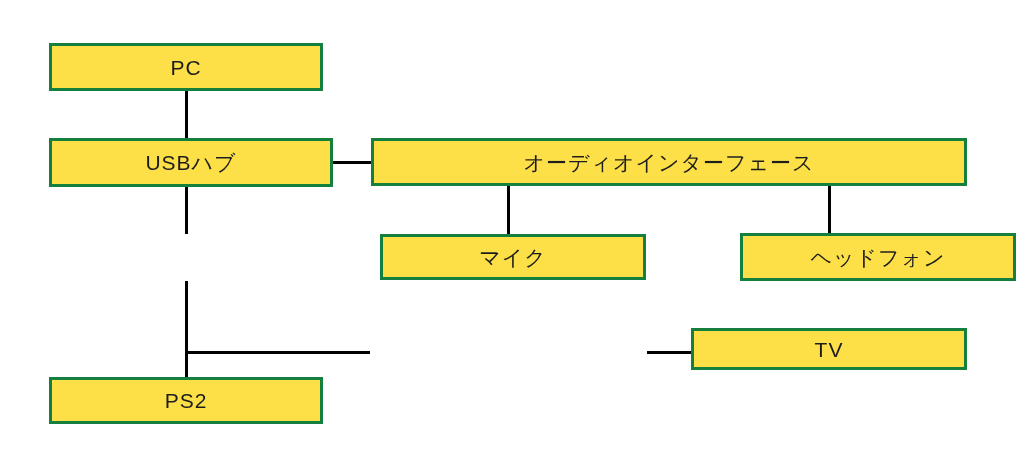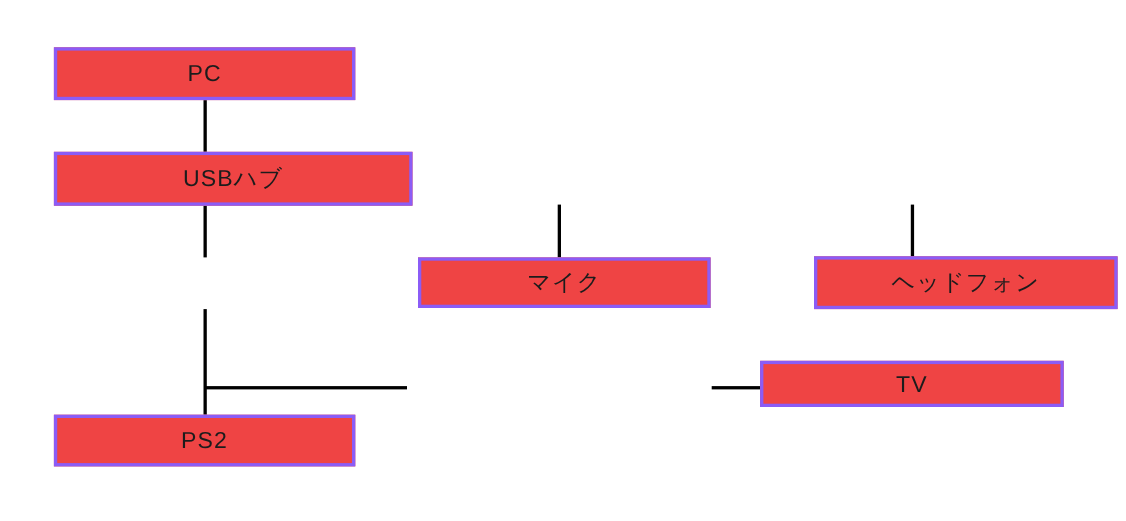--- a/index.html
+++ b/index.html
@@ -11,43 +11,43 @@
     position: relative;
     width: 1024px;
     height: 474px;
     background: #ffffff;
     font-family: "Liberation Sans", "DejaVu Sans", sans-serif;
     overflow: hidden;
   }
   .node {
     position: absolute;
     box-sizing: border-box;
-    border: 3px solid #8b5cf6;
-    background: #ef4444;
+    border: 3px solid #15803d;
+    background: #fde047;
     display: flex;
     align-items: center;
     justify-content: center;
     z-index: 2;
   }
   .node .label {
     font-size: 21px;
     color: #1c1c1c;
     letter-spacing: 1px;
     white-space: nowrap;
     line-height: 1;
   }
   .line {
     position: absolute;
     background: #000000;
     z-index: 1;
   }
 
   
   #node-pc              { left: 49px;  top: 43px;  width: 274px; height: 48px; }
-  #node-usb-hub         { left: 49px;  top: 138px; width: 326px; height: 49px; }
+  #node-usb-hub         { left: 49px;  top: 138px; width: 284px; height: 49px; }
   #node-audio-interface { left: 371px; top: 138px; width: 596px; height: 48px; }
   #node-capture-board   { left: 49px;  top: 234px; width: 274px; height: 47px; }
   #node-mic             { left: 380px; top: 234px; width: 266px; height: 46px; }
   #node-headphone       { left: 692px; top: 233px; width: 276px; height: 48px; margin-left: 48px; }
   #node-converter       { left: 370px; top: 328px; width: 277px; height: 49px; }
   #node-tv              { left: 691px; top: 328px; width: 276px; height: 42px; }
   #node-ps2             { left: 49px;  top: 377px; width: 274px; height: 47px; }
 
   
   #conn-pc-usbhub          { left: 185px; top: 91px;  width: 3px;   height: 47px; }
@@ -74,20 +74,23 @@
   <div class="line" id="conn-converter-tv"></div>
 
   <div class="node" id="node-pc">
     <span class="label">PC</span>
   </div>
 
   <div class="node" id="node-usb-hub">
     <span class="label">USBハブ</span>
   </div>
 
+  <div class="node" id="node-audio-interface">
+    <span class="label">オーディオインターフェース</span>
+  </div>
 
 
   <div class="node" id="node-mic">
     <span class="label">マイク</span>
   </div>
 
   <div class="node" id="node-headphone">
     <span class="label">ヘッドフォン</span>
   </div>
 

